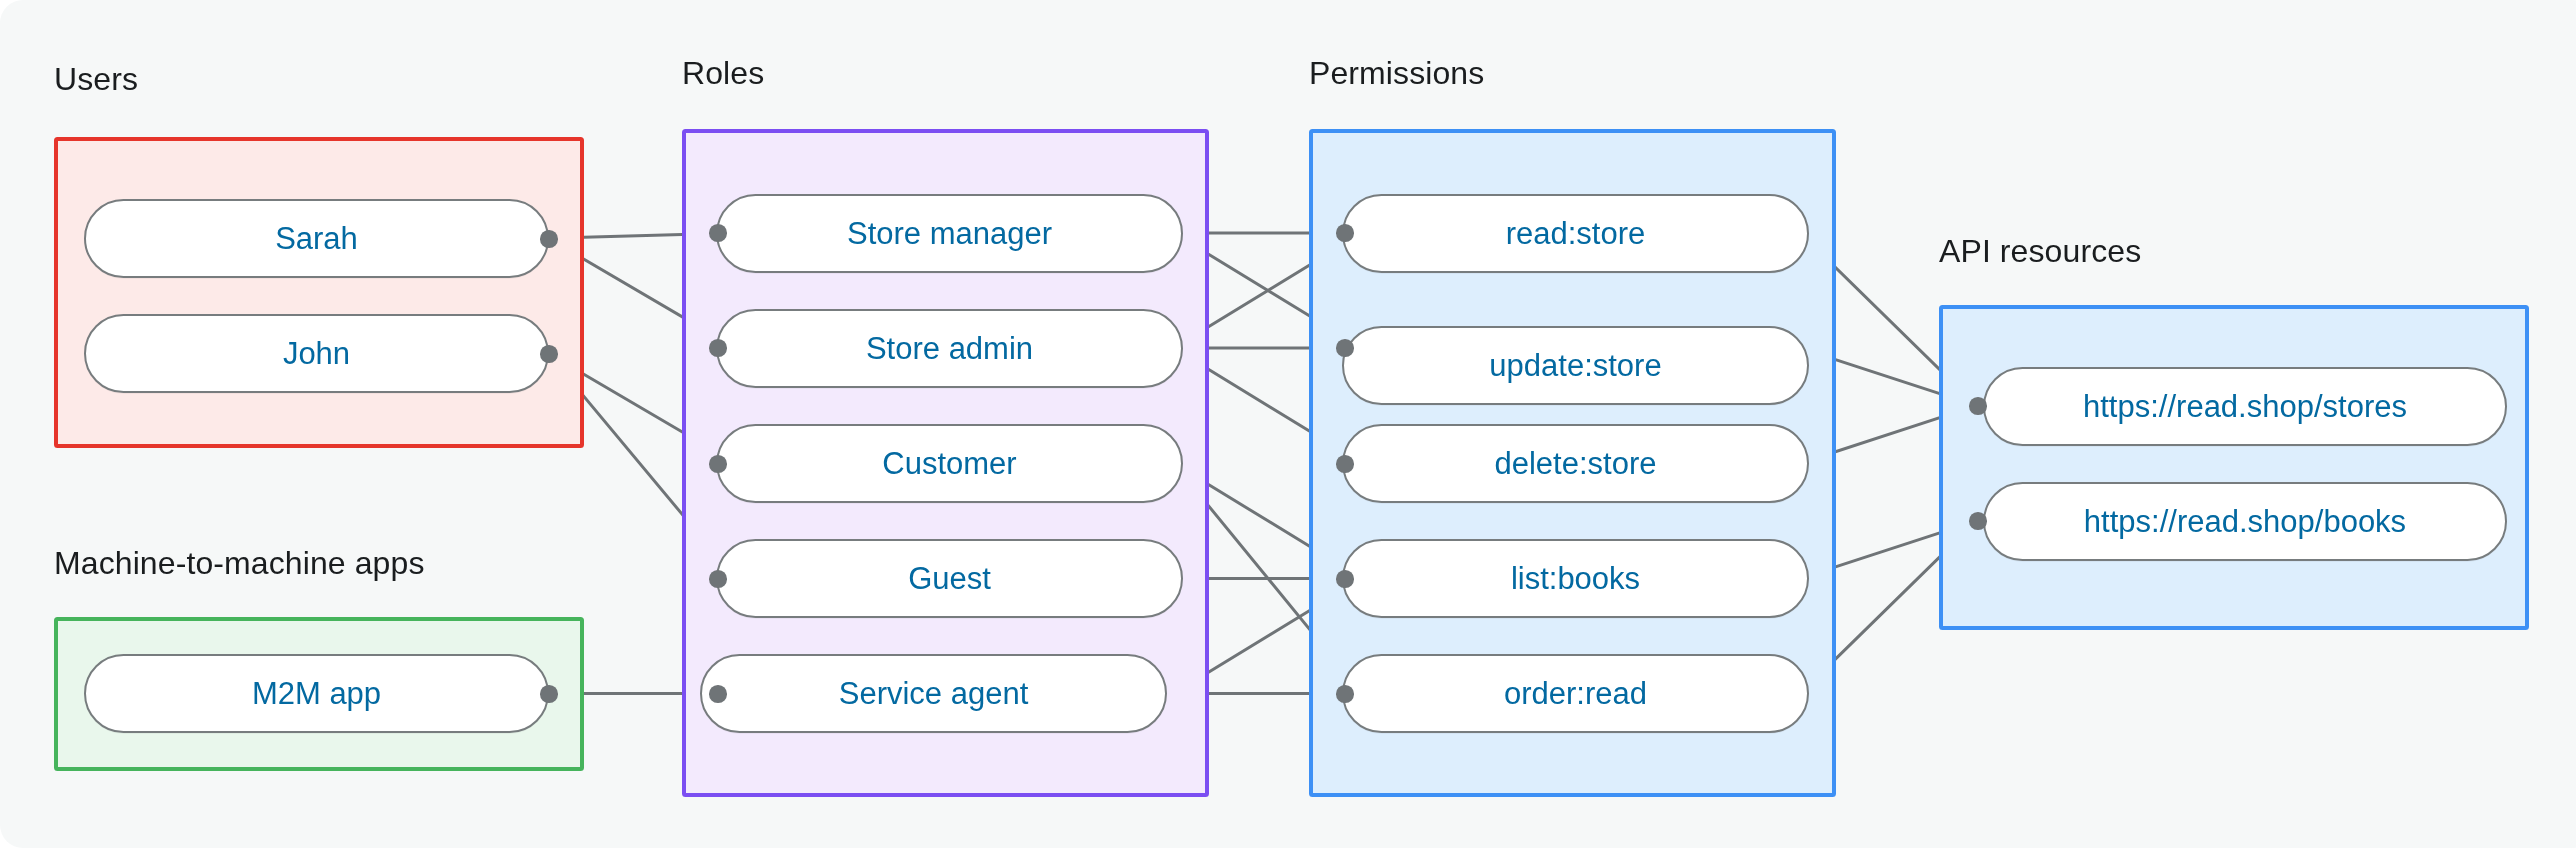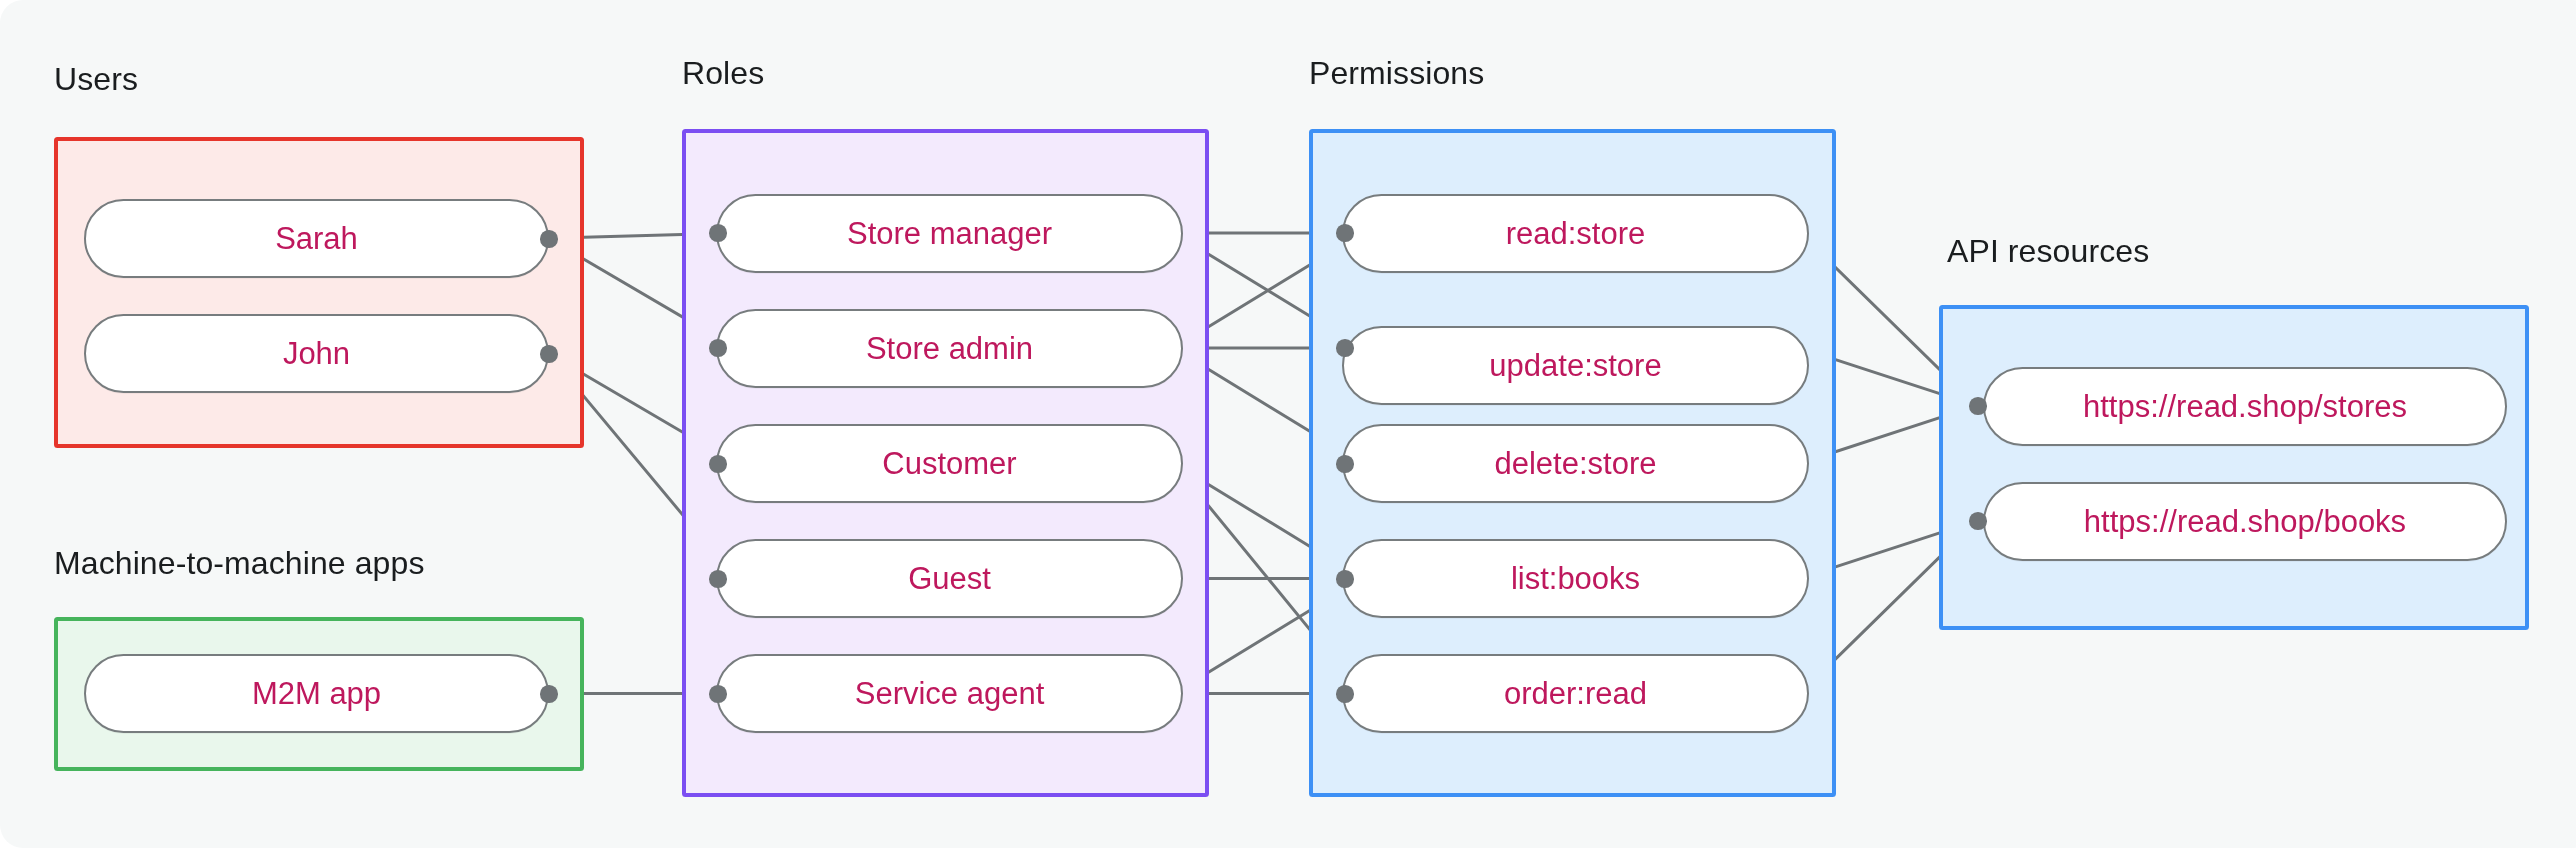--- a/index.html
+++ b/index.html
@@ -32,21 +32,21 @@
     border-radius:3.5px;
   }
   .node{
     position:absolute;
     box-sizing:border-box;
     background:#ffffff;
     border:2.6px solid #777c7e;
     border-radius:70px;
     display:flex;align-items:center;justify-content:center;
     font-size:31px;
-    color:#be185d;
+    color:#0369a1;
     white-space:nowrap;
     box-shadow:0 0.9px 0 rgba(0,0,0,.04);
   }
   .port{position:absolute;width:17.5px;height:17.5px;border-radius:50%;background:#6f7477;}
 </style>
 </head>
 <body>
 
 <div id="canvas">
 
@@ -115,21 +115,21 @@
   <div class="node" style="left:716px;top:424px;width:467px;height:79px;">
     <span>Customer</span>
   </div>
   <div class="port" style="left:709px;top:455px;"></div>
 
   <div class="node" style="left:716px;top:539px;width:467px;height:79px;">
     <span>Guest</span>
   </div>
   <div class="port" style="left:709px;top:570px;"></div>
 
-  <div class="node" style="left:716px;top:654px;width:467px;height:79px;align-items:center;">
+  <div class="node" style="left:700px;top:654px;width:467px;height:79px;align-items:center;">
     <span>Service agent</span>
   </div>
   <div class="port" style="left:709px;top:685px;"></div>
 
   <div class="group-label" style="left:1309px;top:55px;">Permissions</div>
   <div class="group-box" style="left:1309px;top:129px;width:527px;height:668px;border-color:#3d90f5;background:#ddeefd;"></div>
 
   <div class="node" style="left:1342px;top:194px;width:467px;height:79px;">
     <span>read:store</span>
   </div>
@@ -148,21 +148,21 @@
   <div class="node" style="left:1342px;top:539px;width:467px;height:79px;">
     <span>list:books</span>
   </div>
   <div class="port" style="left:1336px;top:570px;"></div>
 
   <div class="node" style="left:1342px;top:654px;width:467px;height:79px;">
     <span>order:read</span>
   </div>
   <div class="port" style="left:1336px;top:685px;"></div>
 
-  <div class="group-label" style="left:1939px;top:233px;margin-left:8px;">API resources</div>
+  <div class="group-label" style="left:1939px;top:233px;">API resources</div>
   <div class="group-box" style="left:1939px;top:305px;width:590px;height:325px;border-color:#3d90f5;background:#ddeefd;"></div>
 
   <div class="node" style="left:1983px;top:367px;width:524px;height:79px;">
     <span>https://read.shop/stores</span>
   </div>
   <div class="port" style="left:1969px;top:397px;"></div>
 
   <div class="node" style="left:1983px;top:482px;width:524px;height:79px;">
     <span>https://read.shop/books</span>
   </div>

